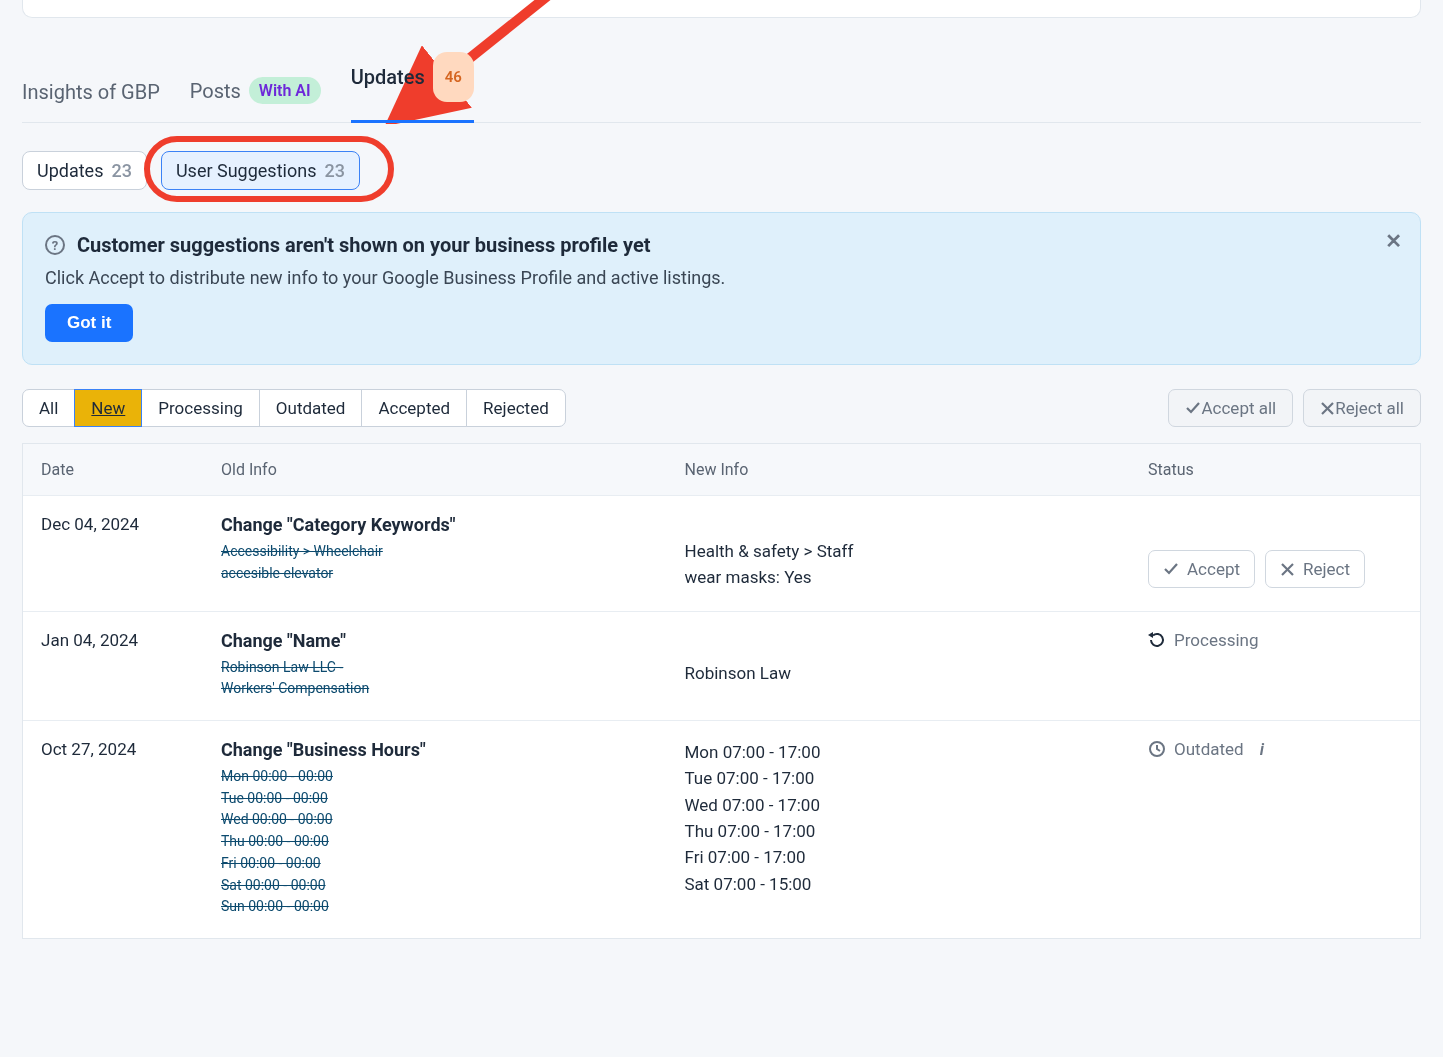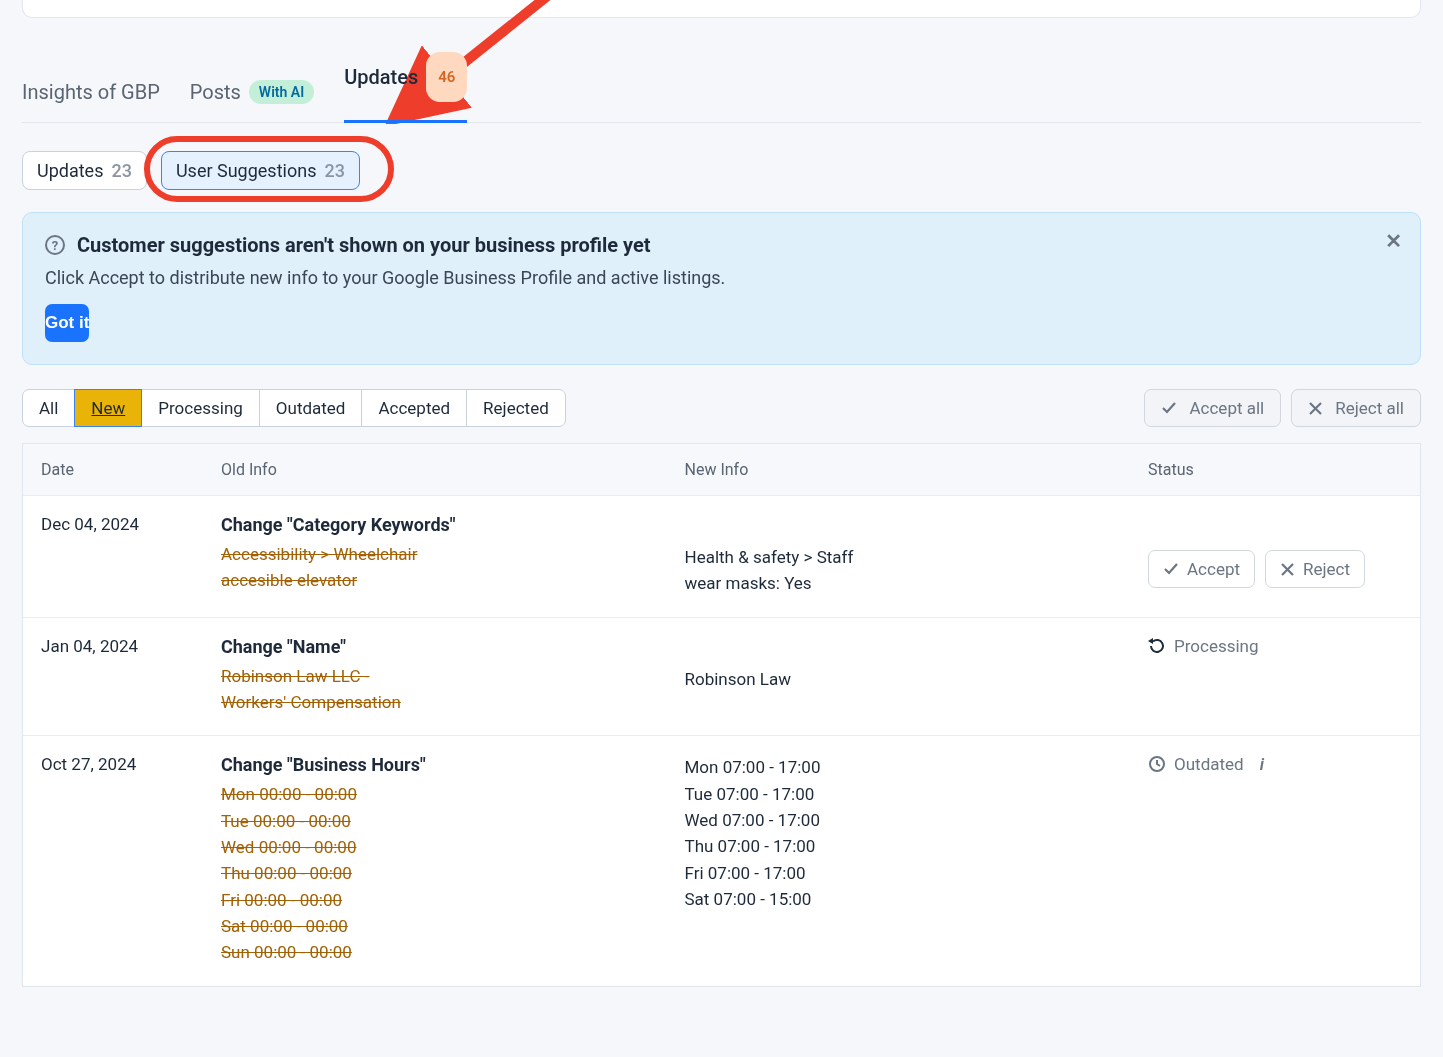--- a/index.html
+++ b/index.html
@@ -37,22 +37,22 @@
     gap: 8px;
   }
   .tab.active {
     color: #1e2a3a;
     border-bottom: 3px solid #1a73ff;
     margin-bottom: -1px;
     font-weight: 500;
   }
   .badge-green {
     background: #c3efd8;
-    color: #0369a1;
-    font-size: 14px;
+    color: #6d28d9;
+    font-size: 16px;
     font-weight: 600;
     padding: 4px 10px;
     border-radius: 14px;
   }
   .badge-orange {
     background: #ffd9bf;
     color: #d56520;
     font-size: 15px;
     font-weight: 600;
     padding: 16px 12px;
@@ -99,21 +99,21 @@
   }
   .banner-title-row { display:flex; align-items:center; gap:12px; }
   .banner h3 { margin: 0; font-size: 20px; font-weight: 700; }
   .banner p { margin: 10px 0 16px 0; font-size: 18px; color: #3a4654; }
   .banner .close {
     position: absolute; top: 16px; right: 18px;
     cursor: pointer; color: #6b7583; font-size: 20px; font-weight: 700;
   }
   .btn-primary {
     background: #1a73ff; color: #fff; border: none;
-    padding: 9px 0; border-radius: 7px; font-size: 17px;
+    padding: 9px 22px; border-radius: 7px; font-size: 17px;
     font-weight: 600; cursor: pointer;
   }
   .q-icon {
     width: 20px; height: 20px; border: 2px solid #6b7583; border-radius: 50%;
     display: inline-flex; align-items: center; justify-content: center;
     color: #6b7583; font-size: 13px; font-weight: 700;
   }
 
   
   .filter-row {
@@ -126,40 +126,40 @@
     padding: 8px 16px; font-size: 17px; cursor: pointer;
     margin-left: -1px; color: #1e2a3a;
   }
   .seg:first-child { border-radius: 7px 0 0 7px; margin-left:0; }
   .seg:last-child  { border-radius: 0 7px 7px 0; }
   .seg.active { background: #eab308; border-color: #3b82f6; position:relative; z-index:1;text-decoration:underline; }
   .bulk-group { display:flex; gap:10px; }
   .bulk-btn {
     border: 1px solid #d0d7df; background: #f2f4f7; color: #6b7583;
     padding: 8px 16px; font-size: 17px; border-radius: 7px;
-    display: inline-flex; align-items: center; gap: 12px; cursor: pointer;
+    display: inline-flex; align-items: center; gap: 0; cursor: pointer;
   }
 
   
   .tbl {
     border: 1px solid #e1e7ed; border-radius: 0; background: #fff;
     overflow: hidden;
   }
   .tbl-head, .tbl-row {
     display: grid;
     grid-template-columns: 180px 1fr 1fr 290px;
     gap: 0; align-items: flex-start;
   }
   .tbl-head { background: #f6f8fb; font-size: 16px; color: #5a6472; }
   .tbl-head > div { padding: 16px 18px; }
   .tbl-row { border-top: 1px solid #e8edf2; }
   .tbl-row > div { padding: 18px 18px 20px 18px; }
   .date-cell { font-size: 17px; }
   .title-line { font-size: 18px; font-weight: 700; margin-bottom: 6px; }
-  .old-lines { color: #a16207; text-decoration: line-through; font-size: 17px; line-height: 1.55; }
+  .old-lines { color: #0c4a6e; text-decoration: line-through; font-size: 14px; line-height: 1.55; }
   .new-lines { font-size: 17px; line-height: 1.55; }
   .act-btns { display:flex; gap:10px; }
   .act-btn {
     border: 1px solid #d0d7df; background: #fff; color: #6b7583;
     padding: 8px 14px; font-size: 17px; border-radius: 7px;
     display:inline-flex; align-items:center; gap:8px; cursor:pointer;margin-top:36px;
   }
   .status-txt { display:inline-flex; align-items:center; gap:8px; color:#6b7583; font-size:17px; }
   .spin-icon, .clock-icon, .info-icon { color:#6b7583; }
   .info-icon { margin-left:8px; font-style: italic; font-weight:600; }
@@ -250,21 +250,21 @@
   </div>
 
   <div id="rows">
       <div class="tbl-row">
         <div class="date-cell">Dec 04, 2024</div>
         <div>
           <div class="title-line">Change "Category Keywords"</div>
           <div class="old-lines">Accessibility &gt; Wheelchair<br>accesible elevator</div>
         </div>
         <div>
-          <div class="new-lines" style="margin-top: 30px;">Health &amp; safety &gt; Staff<br>wear masks: Yes</div>
+          <div class="new-lines" style="margin-top: 24px;">Health &amp; safety &gt; Staff<br>wear masks: Yes</div>
         </div>
         <div>
           <div class="act-btns">
             <div class="act-btn">
               <svg width="16" height="16" viewBox="0 0 16 16">
                 <polyline points="2,8 6,12 14,3" fill="none" stroke="#6b7583" stroke-width="2.2"></polyline>
               </svg>
               <span>Accept</span>
             </div>
             <div class="act-btn">

